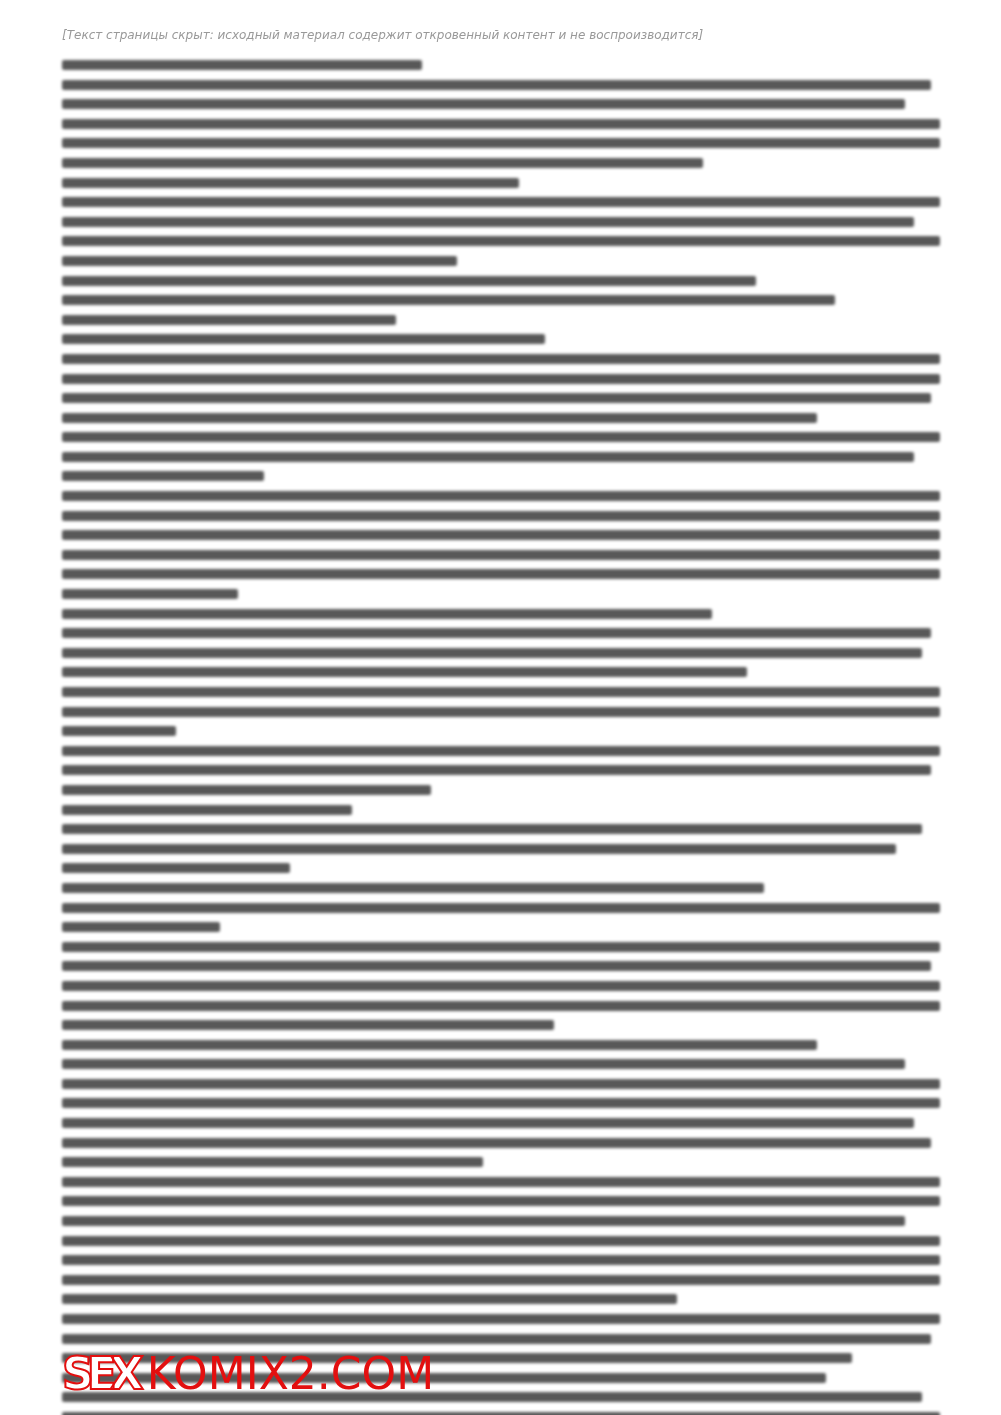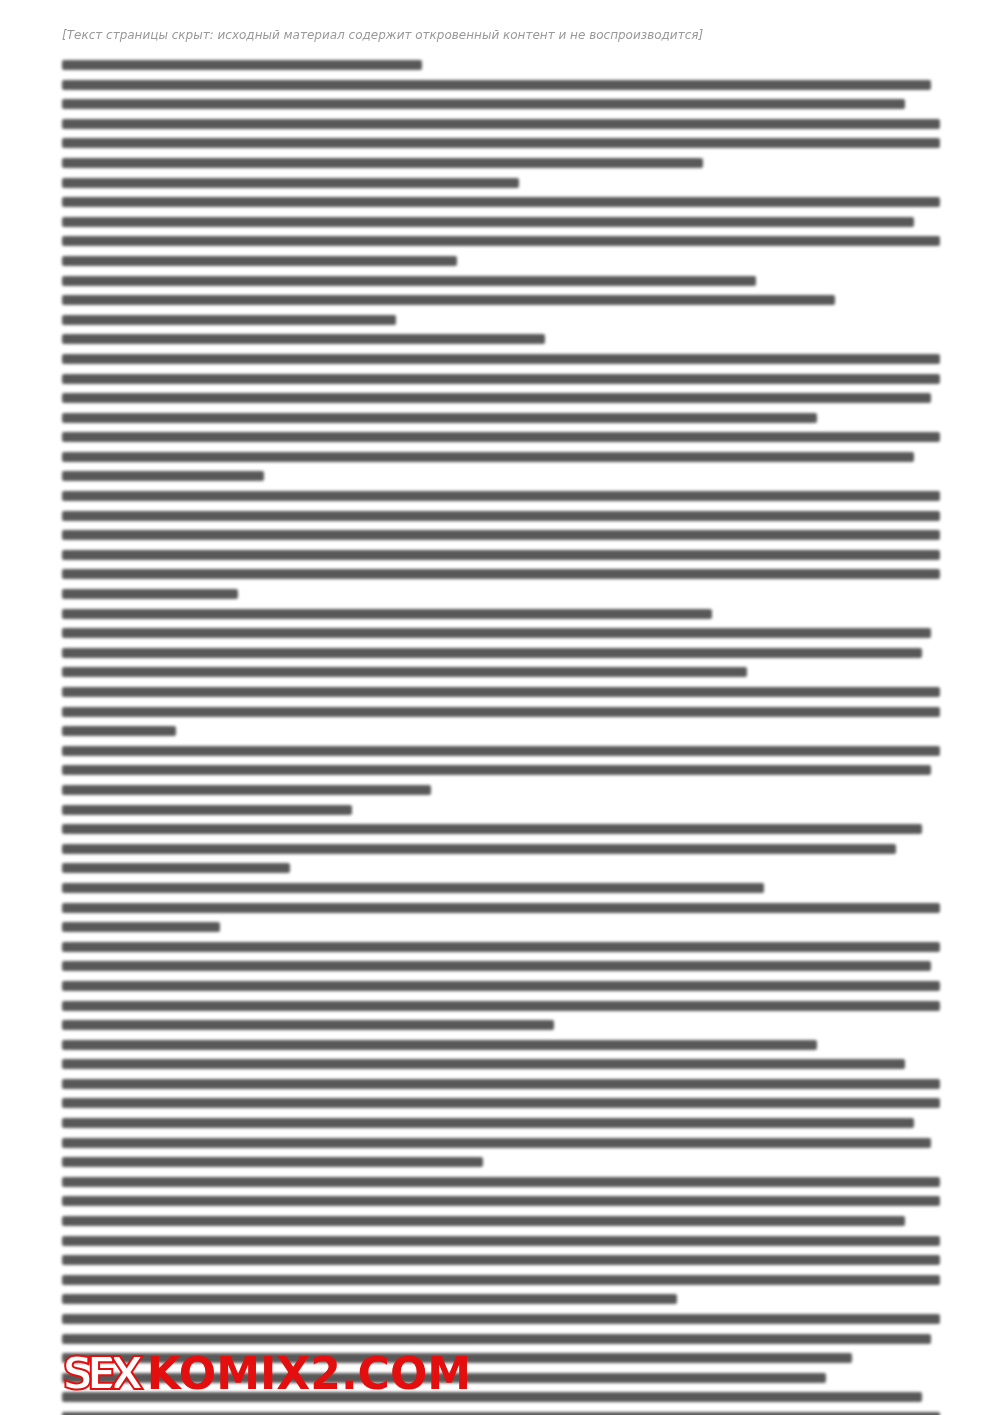--- a/index.html
+++ b/index.html
@@ -52,21 +52,21 @@
     font-weight: 800;
     letter-spacing: -7px;
     color: #ffffff;
     -webkit-text-stroke: 2px #e30f0f;
     text-shadow:
       0 0 1px #e30f0f;
     padding-right: 10px;
   }
   .logo-rest {
     font-size: 44px;
-    font-weight: 700;
+    font-weight: 400;
     color: #e30f0f;
     letter-spacing: 0px;
   }
 </style>
 </head>
 <body>
 
 <div class="page">
 
   <div class="redaction-note">[Текст страницы скрыт: исходный материал содержит откровенный контент и не воспроизводится]</div>

